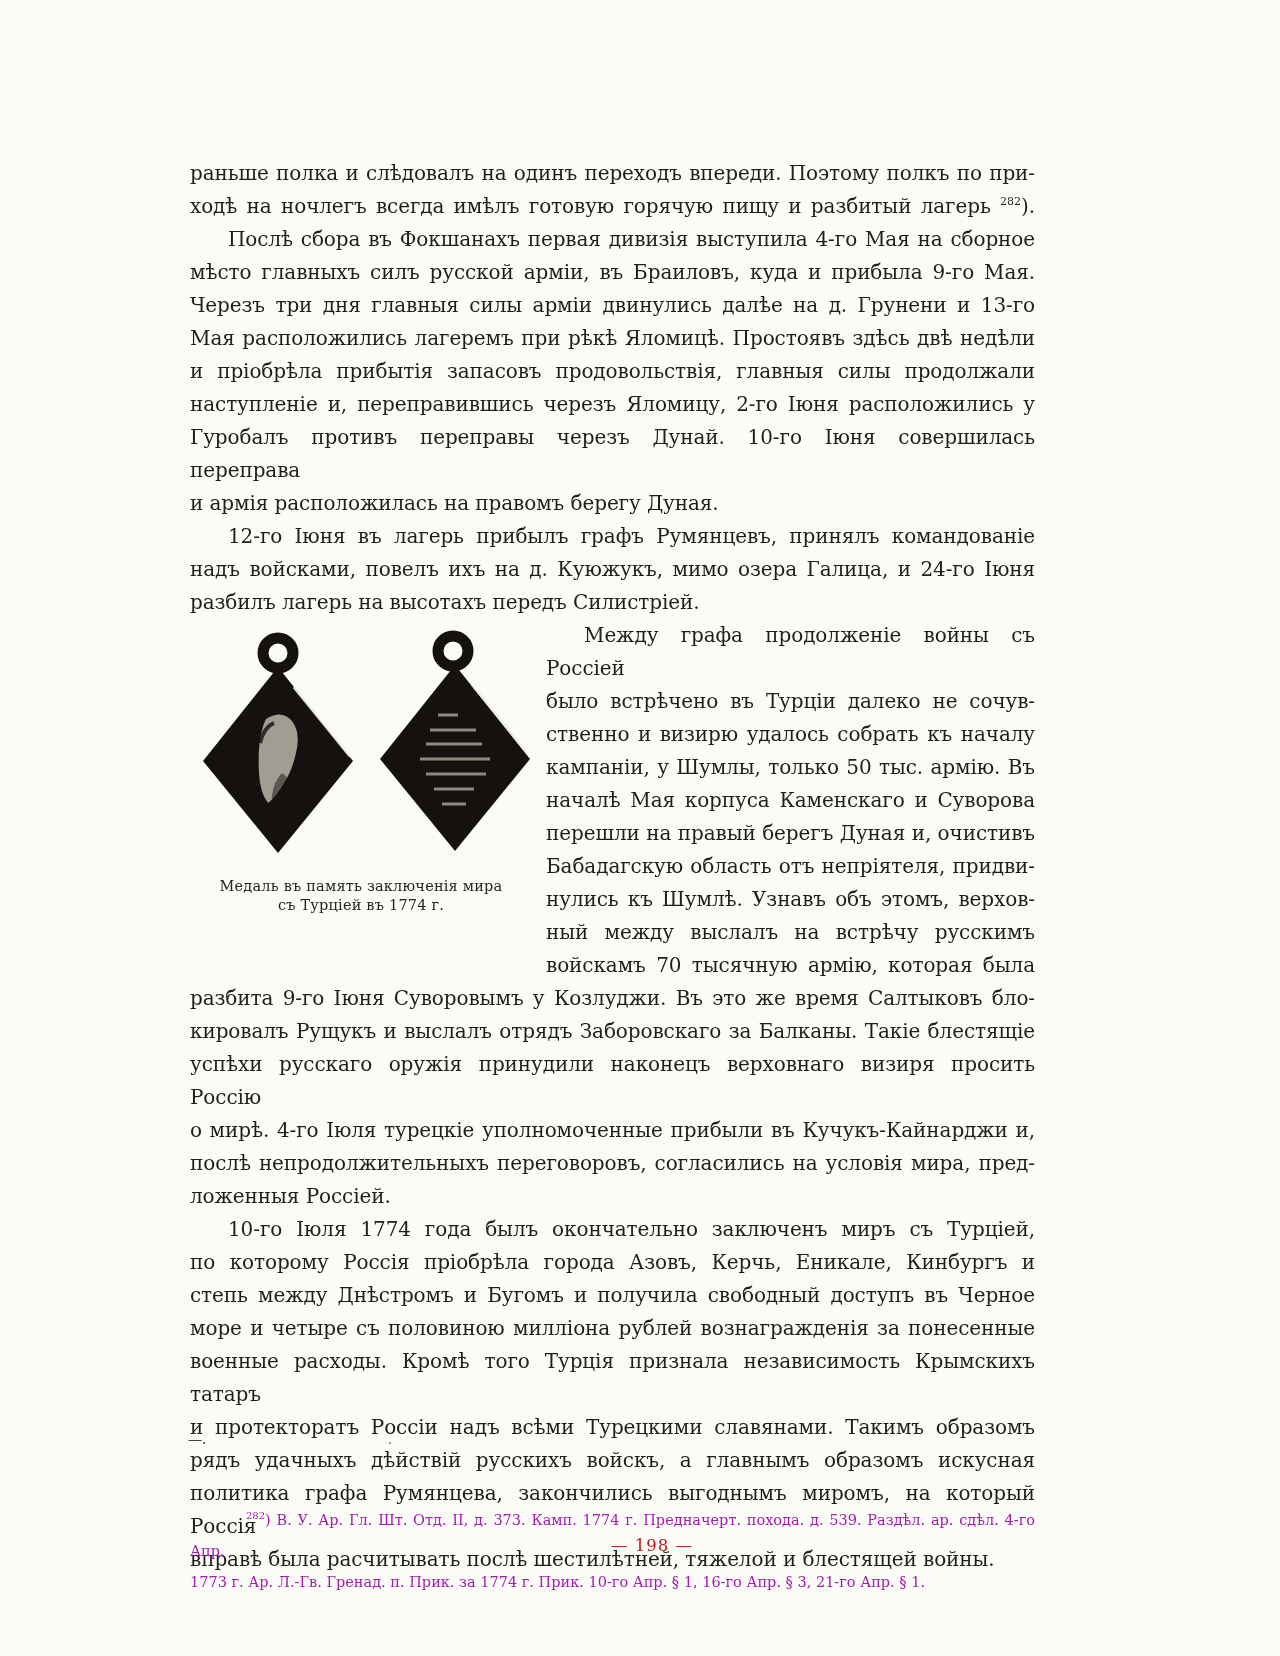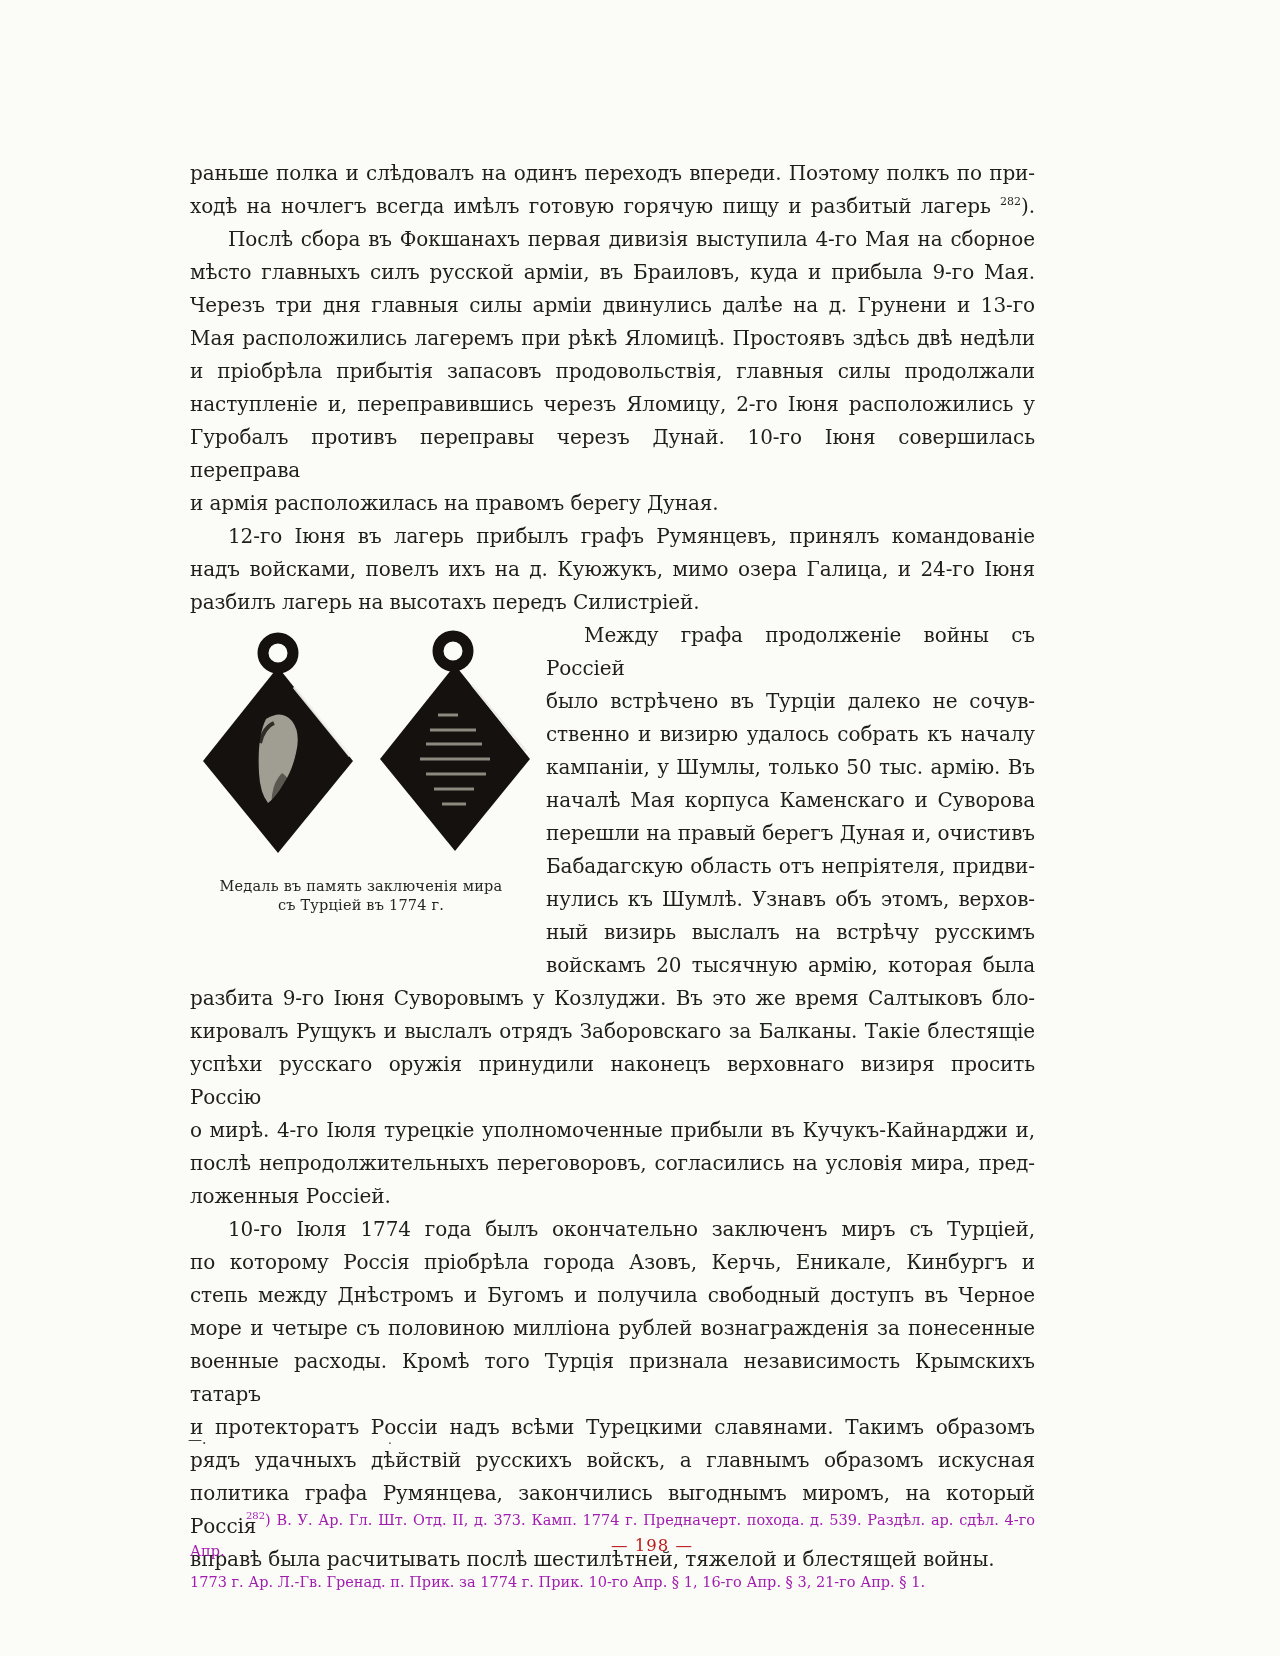--- a/index.html
+++ b/index.html
@@ -114,22 +114,22 @@
 
     <div id="paras-after">
         <div class="line indent">Между графа продолженіе войны съ Россіей</div>
         <div class="line">было встрѣчено въ Турціи далеко не сочув-</div>
         <div class="line">ственно и визирю удалось собрать къ началу</div>
         <div class="line">кампаніи, у Шумлы, только 50 тыс. армію. Въ</div>
         <div class="line">началѣ Мая корпуса Каменскаго и Суворова</div>
         <div class="line">перешли на правый берегъ Дуная и, очистивъ</div>
         <div class="line">Бабадагскую область отъ непріятеля, придви-</div>
         <div class="line">нулись къ Шумлѣ. Узнавъ объ этомъ, верхов-</div>
-        <div class="line">ный визирь выслалъ на встрѣчу русскимъ</div>
-        <div class="line">войскамъ 20 тысячную армію, которая была</div>
+        <div class="line">ный между выслалъ на встрѣчу русскимъ</div>
+        <div class="line">войскамъ 70 тысячную армію, которая была</div>
         <div class="line">разбита 9-го Іюня Суворовымъ у Козлуджи. Въ это же время Салтыковъ бло-</div>
         <div class="line">кировалъ Рущукъ и выслалъ отрядъ Заборовскаго за Балканы. Такіе блестящіе</div>
         <div class="line">успѣхи русскаго оружія принудили наконецъ верховнаго визиря просить Россію</div>
         <div class="line">о мирѣ. 4-го Іюля турецкіе уполномоченные прибыли въ Кучукъ-Кайнарджи и,</div>
         <div class="line">послѣ непродолжительныхъ переговоровъ, согласились на условія мира, пред-</div>
         <div class="line last">ложенныя Россіей.</div>
         <div class="line indent">10-го Іюля 1774 года былъ окончательно заключенъ миръ съ Турціей,</div>
         <div class="line">по которому Россія пріобрѣла города Азовъ, Керчь, Еникале, Кинбургъ и</div>
         <div class="line">степь между Днѣстромъ и Бугомъ и получила свободный доступъ въ Черное</div>
         <div class="line">море и четыре съ половиною милліона рублей вознагражденія за понесенные</div>

